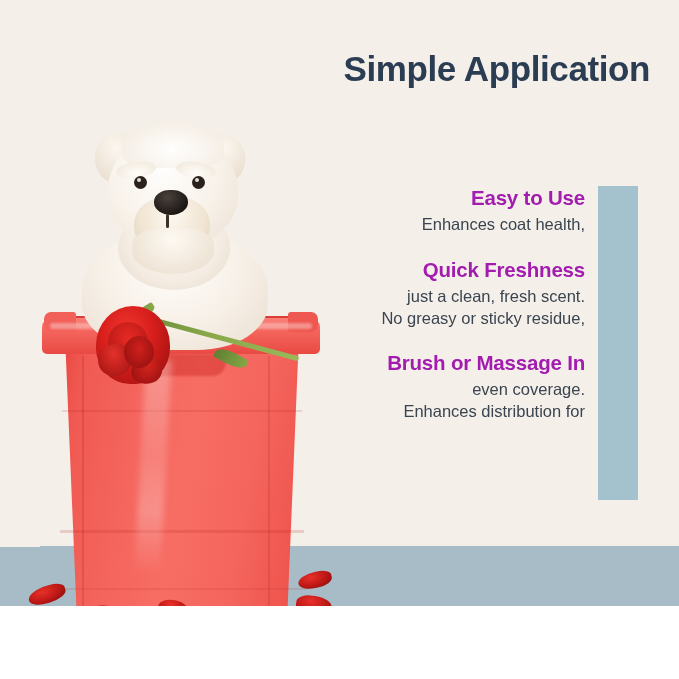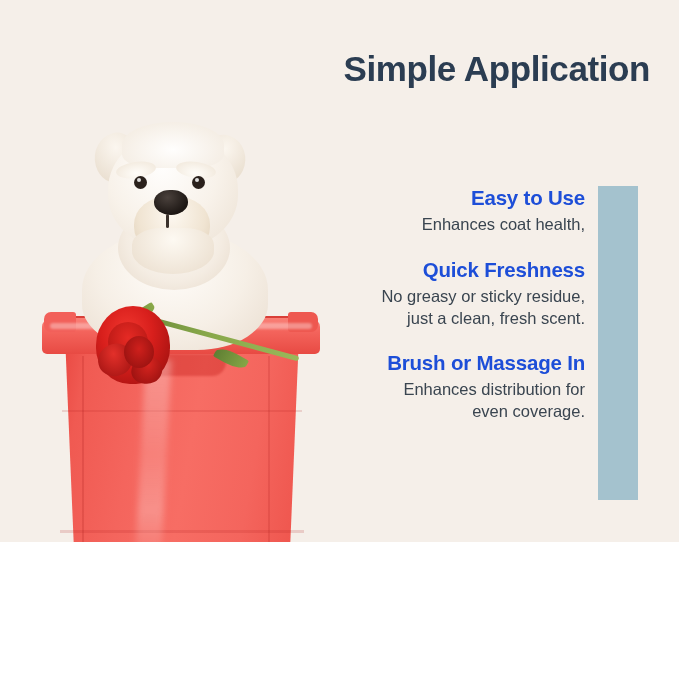--- a/index.html
+++ b/index.html
@@ -8,21 +8,21 @@
   }
   body {
     width: 679px;
     height: 679px;
     overflow: hidden;
     font-family: "Liberation Sans", sans-serif;
   }
   #infographic {
     position: relative;
     width: 679px;
-    height: 542px;
+    height: 606px;
     background: #f5efe9;
     overflow: hidden;
   }
 
   
   .floor {
     position: absolute;
     left: 0;
     top: 546px;
     width: 679px;
@@ -68,21 +68,21 @@
     position: absolute;
     left: 320px;
     top: 186px;
     width: 265px;
     text-align: right;
   }
   .feature { margin-bottom: 22px; }
   .feature:last-child { margin-bottom: 0; }
   .feature-title {
     display: block;
-    color: #1d4ed8;
+    color: #a21caf;
     font-size: 20.5px;
     font-weight: bold;
     letter-spacing: -0.2px;
     margin-bottom: 4px;
     white-space: nowrap;
   }
   .feature-desc {
     display: block;
     color: #3a4550;
     font-size: 16.5px;
@@ -450,30 +450,30 @@
     <div class="feature">
       <span class="feature-title">Easy to Use</span>
       <span class="feature-desc">
         <span>Enhances coat health,</span>
       </span>
     </div>
 
     <div class="feature">
       <span class="feature-title">Quick Freshness</span>
       <span class="feature-desc">
+        <span>just a clean, fresh scent.</span>
         <span>No greasy or sticky residue,</span>
-        <span>just a clean, fresh scent.</span>
       </span>
     </div>
 
     <div class="feature">
       <span class="feature-title">Brush or Massage In</span>
       <span class="feature-desc">
+        <span>even coverage.</span>
         <span>Enhances distribution for</span>
-        <span>even coverage.</span>
       </span>
     </div>
 
   </div>
 
   <div class="photo">
 
     <div class="bin">
       <div class="bin-body"></div>
       <div class="bin-panel-l"></div>

